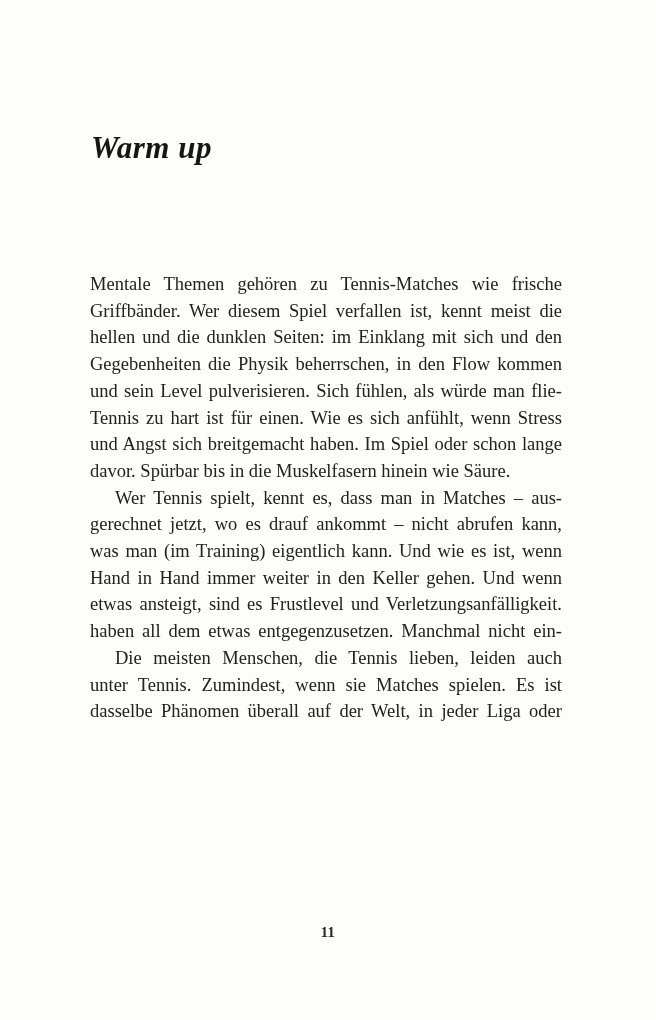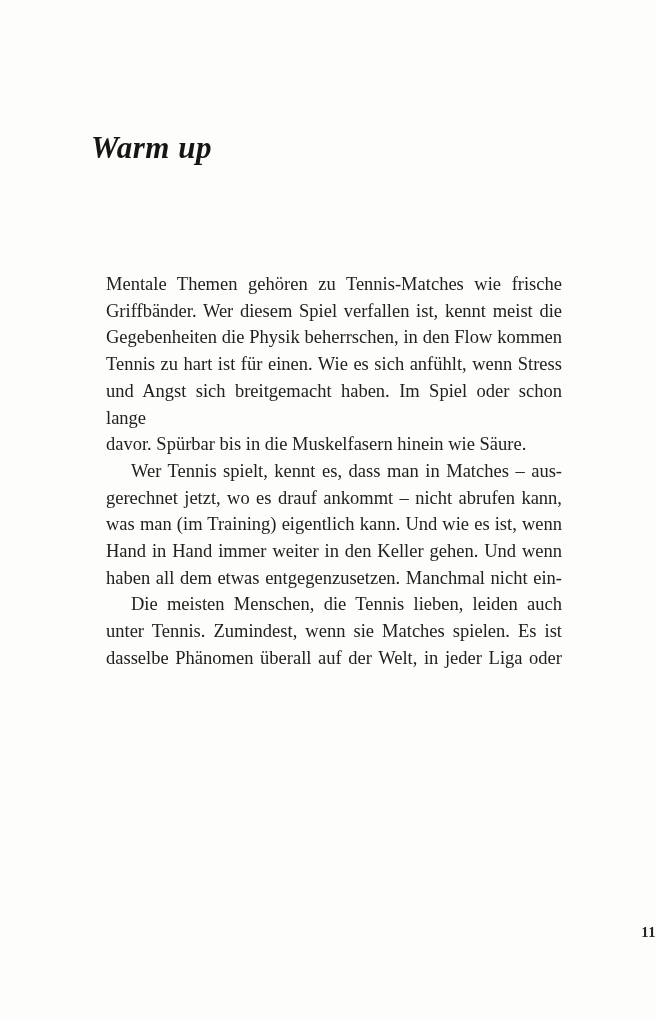--- a/index.html
+++ b/index.html
@@ -34,57 +34,59 @@
     left: 90px;
     top: 271px;
     width: 472px;
     font-size: 18.5px;
     line-height: 26.7px;
     color: #22211f;
   }
   .line {
     text-align: justify;
     text-align-last: justify;
-    margin-left: 16px;
   }
   .line.indent {
     padding-left: 25px;
   }
   .line.left {
     text-align-last: left;
   }
   .page-number {
     position: absolute;
     top: 924px;
     left: 0;
     width: 100%;
-    text-align: right;
+    text-align: center;
     font-size: 14.5px;
     font-weight: bold;
     color: #242422;
     letter-spacing: 0.5px;
   }
 </style>
 </head>
 <body>
 
 <div class="book-page">
   <h1 class="chapter-title">Warm up</h1>
 
   <div class="body-text">
       <div class="line">Mentale Themen gehören zu Tennis-Matches wie frische</div>
       <div class="line">Griffbänder. Wer diesem Spiel verfallen ist, kennt meist die</div>
+      <div class="line">hellen und die dunklen Seiten: im Einklang mit sich und den</div>
       <div class="line">Gegebenheiten die Physik beherrschen, in den Flow kommen</div>
+      <div class="line">und sein Level pulverisieren. Sich fühlen, als würde man flie-</div>
       <div class="line">Tennis zu hart ist für einen. Wie es sich anfühlt, wenn Stress</div>
       <div class="line">und Angst sich breitgemacht haben. Im Spiel oder schon lange</div>
       <div class="line left">davor. Spürbar bis in die Muskelfasern hinein wie Säure.</div>
       <div class="line indent">Wer Tennis spielt, kennt es, dass man in Matches – aus-</div>
       <div class="line">gerechnet jetzt, wo es drauf ankommt – nicht abrufen kann,</div>
       <div class="line">was man (im Training) eigentlich kann. Und wie es ist, wenn</div>
       <div class="line">Hand in Hand immer weiter in den Keller gehen. Und wenn</div>
+      <div class="line">etwas ansteigt, sind es Frustlevel und Verletzungsanfälligkeit.</div>
       <div class="line">haben all dem etwas entgegenzusetzen. Manchmal nicht ein-</div>
       <div class="line indent">Die meisten Menschen, die Tennis lieben, leiden auch</div>
       <div class="line">unter Tennis. Zumindest, wenn sie Matches spielen. Es ist</div>
       <div class="line">dasselbe Phänomen überall auf der Welt, in jeder Liga oder</div>
     </div>
 
   <div class="page-number">11</div>
 </div>
 
 </body></html>

